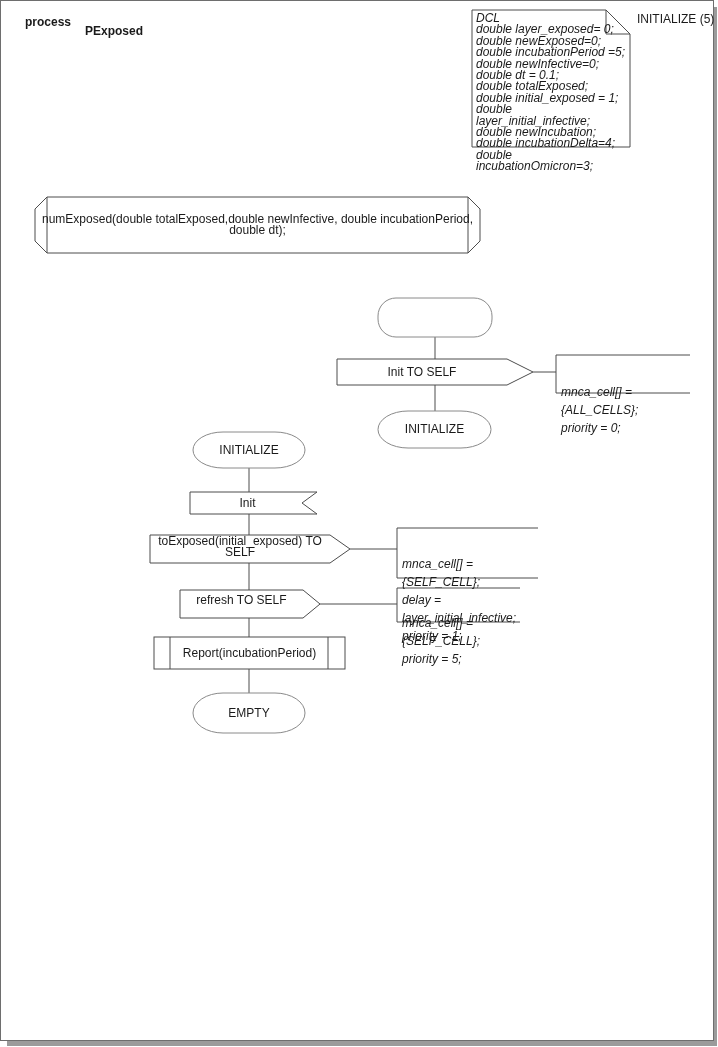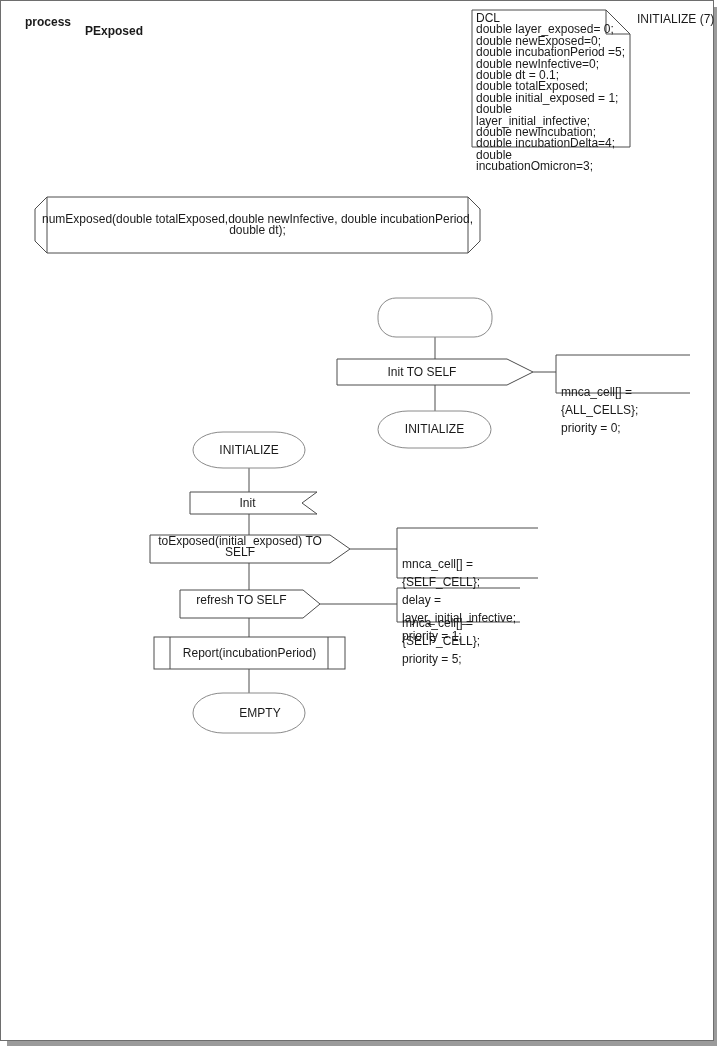--- a/index.html
+++ b/index.html
@@ -4,21 +4,21 @@
 <style>
   html,body{margin:0;padding:0;background:#ffffff;}
   .stage{position:relative;width:718px;height:1047px;overflow:hidden;
          font-family:"Liberation Sans",sans-serif;color:#1a1a1a;}
   .page-shadow{position:absolute;left:7px;top:7px;width:710px;height:1039px;background:#9b9b9b;}
   .page{position:absolute;left:0;top:0;width:712px;height:1039px;background:#ffffff;border:1px solid #6e6e6e;}
   svg.layer{position:absolute;left:0;top:0;}
   .lbl{position:absolute;font-size:12px;line-height:11px;color:#1a1a1a;}
   .bold{font-weight:700;}
   .center{display:flex;align-items:center;justify-content:center;text-align:center;}
-  .pre{white-space:pre-line;}
+  .pre{white-space:pre-line;font-style:italic;}
   .decl{line-height:11.4px;}
   .cmt{line-height:18px;margin-top:24px;}
 </style>
 </head>
 <body>
 
 <div class="stage">
   <div class="page-shadow"></div>
   <div class="page"></div>
 
@@ -67,21 +67,21 @@
       <line x1="170" y1="637" x2="170" y2="669"></line>
       <line x1="328" y1="637" x2="328" y2="669"></line>
 
       <path fill="#ffffff" stroke="#8a8a8a" d="M223,693 L275,693 A 30 20 0 0 1 275,733 L223,733 A 30 20 0 0 1 223,693 Z"></path>
     </g>
   </svg>
 
   <div class="lbl bold" style="left:25px;top:17px;">process</div>
   <div class="lbl bold" style="left:85px;top:26px;">PExposed</div>
 
-  <div class="lbl" style="left:637px;top:14px;">INITIALIZE (7)</div>
+  <div class="lbl" style="left:637px;top:14px;">INITIALIZE (5)</div>
 
   <div class="lbl pre decl" style="left:476px;top:13px;width:150px;">DCL
 double layer_exposed= 0;
 double newExposed=0;
 double incubationPeriod =5;
 double newInfective=0;
 double dt = 0.1;
 double totalExposed;
 double initial_exposed = 1;
 double layer_initial_infective;
@@ -108,14 +108,14 @@
 delay = layer_initial_infective;
 priority = 1;</div>
 
   <div class="lbl center" style="left:180px;top:586px;width:123px;height:28px;">refresh TO SELF</div>
 
   <div class="lbl pre cmt" style="left:402px;top:590px;width:120px;">mnca_cell[] = {SELF_CELL};
 priority = 5;</div>
 
   <div class="lbl center" style="left:154px;top:637px;width:191px;height:32px;border-radius:16px;">Report(incubationPeriod)</div>
 
-  <div class="lbl center" style="left:204px;top:693px;width:112px;height:40px;">EMPTY</div>
+  <div class="lbl center" style="left:193px;top:693px;width:112px;height:40px;">EMPTY</div>
 </div>
 
 </body></html>

